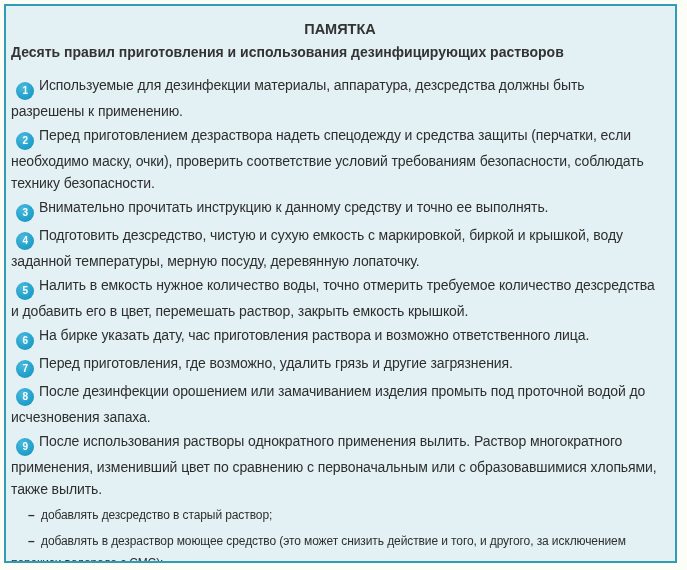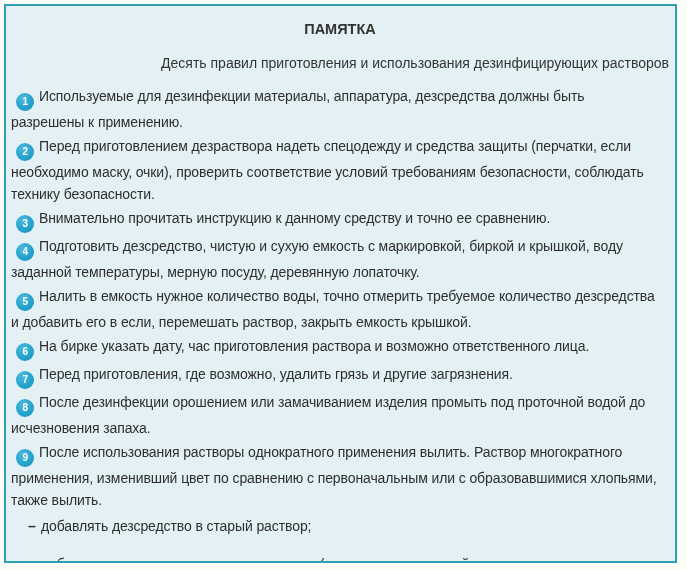--- a/index.html
+++ b/index.html
@@ -30,26 +30,26 @@
   }
   .title {
     text-align: center;
     font-weight: bold;
     font-size: 14.5px;
     line-height: 22px;
     color: #333333;
     margin: 4px 0 0 0;
   }
   .subtitle {
-    text-align: right;
-    font-weight: normal;
+    text-align: left;
+    font-weight: bold;
     font-size: 14px;
     line-height: 22px;
     color: #333333;
-    margin: 12px 0 11px 0;
+    margin: 1px 0 11px 0;
   }
   .rule {
     margin: 2px 12px 0 0;
     font-size: 14px;
     line-height: 22px;
     color: #2e2e2e;
     letter-spacing: -0.1px;
   }
   .badge {
     display: inline-block;
@@ -60,22 +60,22 @@
     background: radial-gradient(circle at 38% 30%, #4cb9de 0%, #25a3cd 55%, #158cba 100%);
     color: #ffffff;
     font-weight: bold;
     font-size: 10px;
     line-height: 18px;
     text-align: center;
     vertical-align: -4px;
     letter-spacing: -0.5px;
   }
   .sub {
-    margin: 4px 0 16px 0;
-    font-size: 14px;
+    margin: 4px 0 4px 0;
+    font-size: 12px;
     line-height: 22px;
     color: #2e2e2e;
     letter-spacing: -0.1px;
     text-indent: 17px;
   }
   .dash {
     display: inline-block;
     width: 13px;
     text-indent: 0;
     font-weight: bold;
@@ -87,25 +87,25 @@
 <div class="page">
   <div class="panel">
 
     <p class="title">ПАМЯТКА</p>
     <p class="subtitle">Десять правил приготовления и использования дезинфицирующих растворов</p>
 
     <p class="rule"><span class="badge">1</span><span>Используемые для дезинфекции материалы, аппаратура, дезсредства должны быть разрешены к применению.</span></p>
 
     <p class="rule"><span class="badge">2</span><span>Перед приготовлением дезраствора надеть спецодежду и средства защиты (перчатки, если необходимо маску, очки), проверить соответствие условий требованиям безопасности, соблюдать технику безопасности.</span></p>
 
-    <p class="rule"><span class="badge">3</span><span>Внимательно прочитать инструкцию к данному средству и точно ее сравнению.</span></p>
+    <p class="rule"><span class="badge">3</span><span>Внимательно прочитать инструкцию к данному средству и точно ее выполнять.</span></p>
 
     <p class="rule"><span class="badge">4</span><span>Подготовить дезсредство, чистую и сухую емкость с маркировкой, биркой и крышкой, воду заданной температуры, мерную посуду, деревянную лопаточку.</span></p>
 
-    <p class="rule"><span class="badge">5</span><span>Налить в емкость нужное количество воды, точно отмерить требуемое количество дезсредства и добавить его в если, перемешать раствор, закрыть емкость крышкой.</span></p>
+    <p class="rule"><span class="badge">5</span><span>Налить в емкость нужное количество воды, точно отмерить требуемое количество дезсредства и добавить его в цвет, перемешать раствор, закрыть емкость крышкой.</span></p>
 
     <p class="rule"><span class="badge">6</span><span>На бирке указать дату, час приготовления раствора и возможно ответственного лица.</span></p>
 
     <p class="rule"><span class="badge">7</span><span>Перед приготовления, где возможно, удалить грязь и другие загрязнения.</span></p>
 
     <p class="rule"><span class="badge">8</span><span>После дезинфекции орошением или замачиванием изделия промыть под проточной водой до исчезновения запаха.</span></p>
 
     <p class="rule"><span class="badge">9</span><span>После использования растворы однократного применения вылить. Раствор многократного применения, изменивший цвет по сравнению с первоначальным или с образовавшимися хлопьями, также вылить.</span></p>
 
 

